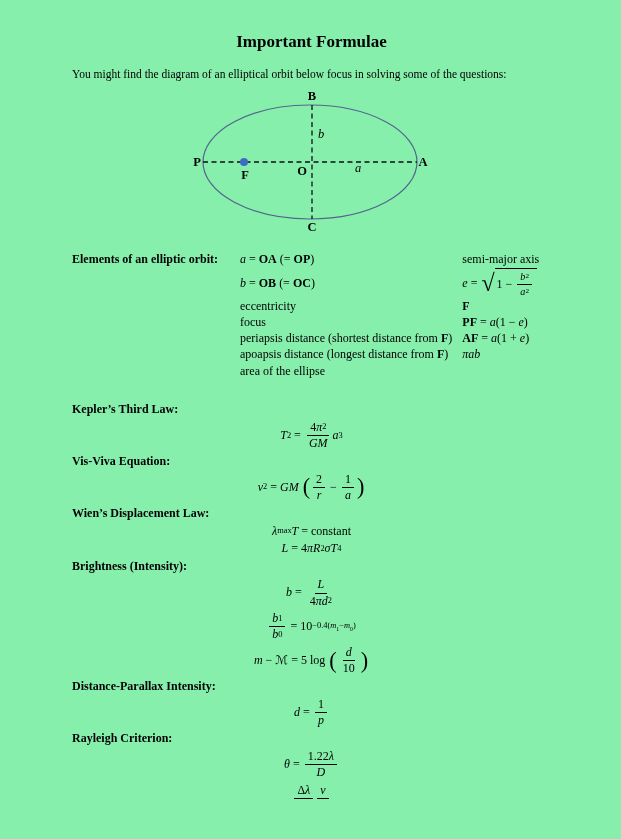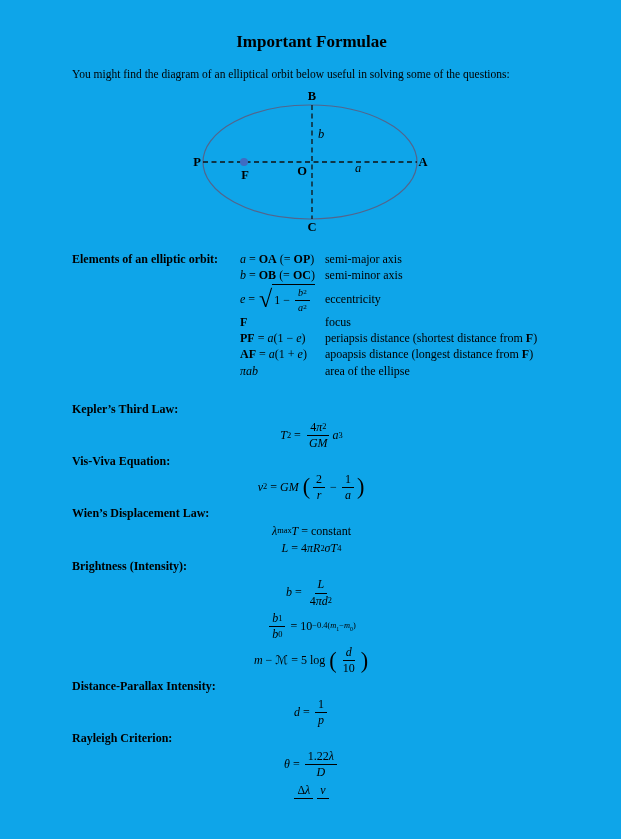--- a/index.html
+++ b/index.html
@@ -1,17 +1,17 @@
 <!DOCTYPE html>
 <html><head>
 <meta charset="utf-8">
 <style>
   html,body{margin:0;padding:0;background:#e8e8e8;}
   .page{
-    width:621px;height:839px;background:#0ea5e9;color:#000;
+    width:621px;height:839px;background:#86efac;color:#000;
     font-family:"Liberation Serif","DejaVu Serif",serif;font-size:12px;
     box-sizing:border-box;padding:28px 70px 0 72px;overflow:hidden;position:relative;
     margin:0 auto;
   }
   .title{text-align:center;font-size:17px;font-weight:bold;margin:4px 0 0 0;}
   .intro{margin:16px 0 0 0;font-size:11.5px;white-space:nowrap;}
   .diagram-wrap{margin-top:6px;}
   .diagram-wrap svg{display:block;}
   .svg-bold{font-weight:bold;font-size:12.5px;font-family:"Liberation Serif","DejaVu Serif",serif;}
   .svg-italic{font-style:italic;font-size:12.5px;font-family:"Liberation Serif","DejaVu Serif",serif;}
@@ -42,21 +42,21 @@
   .sqrt-c{display:inline-flex;align-items:center;border-top:1.2px solid #000;padding:2px 3px 0 2px;white-space:pre;}
   .sqrt-c .frac{font-size:85%;}
 </style>
 </head>
 <body>
 
 <div class="page">
 
   <h1 class="title">Important Formulae</h1>
 
-  <p class="intro">You might find the diagram of an elliptical orbit below useful in solving some of the questions:</p>
+  <p class="intro">You might find the diagram of an elliptical orbit below focus in solving some of the questions:</p>
 
   <div class="diagram-wrap">
     <svg width="479" height="156" viewBox="72 82 479 156" xmlns="http://www.w3.org/2000/svg">
       <ellipse cx="310" cy="158" rx="107" ry="57" fill="none" stroke-width="1.2" stroke="#53658c"></ellipse>
       <line x1="203" y1="158" x2="417" y2="158" stroke="#111" stroke-width="1.3" stroke-dasharray="5,3.5"></line>
       <line x1="312" y1="101" x2="312" y2="215" stroke="#111" stroke-width="1.3" stroke-dasharray="5,3.5"></line>
       <circle cx="244" cy="158" r="4" fill="#3e6cc3"></circle>
       <text class="svg-bold" x="312" y="96" text-anchor="middle">B</text>
       <text class="svg-bold" x="312" y="227" text-anchor="middle">C</text>
       <text class="svg-bold" x="197" y="162" text-anchor="middle">P</text>
@@ -67,21 +67,20 @@
       <text class="svg-italic" x="321" y="134" text-anchor="middle">b</text>
     </svg>
   </div>
 
   <div class="elements">
     <div class="elements-heading">Elements of an elliptic orbit:</div>
     <div class="element-rows">
         <div class="element-formula"><span class="m-i">a</span><span class="m-r"> = </span><span class="m-b">OA</span><span class="m-r"> (= </span><span class="m-b">OP</span><span class="m-r">)</span></div>
         <div class="element-desc"><span class="m-r">semi-major axis</span></div>
         <div class="element-formula"><span class="m-i">b</span><span class="m-r"> = </span><span class="m-b">OB</span><span class="m-r"> (= </span><span class="m-b">OC</span><span class="m-r">)</span></div>
-        <div class="element-desc"><span class="m-r">semi-minor axis</span></div>
         <div class="element-formula"><span class="m-i">e</span><span class="m-r"> = </span><span class="sqrt"><span class="radical">√</span><span class="sqrt-c"><span class="m-r">1 − </span><span class="frac"><span class="fnum"><span class="m-i">b</span><sup>2</sup></span><span class="fden"><span class="m-i">a</span><sup>2</sup></span></span></span></span></div>
         <div class="element-desc"><span class="m-r">eccentricity</span></div>
         <div class="element-formula"><span class="m-b">F</span></div>
         <div class="element-desc"><span class="m-r">focus</span></div>
         <div class="element-formula"><span class="m-b">PF</span><span class="m-r"> = </span><span class="m-i">a</span><span class="m-r">(1 − </span><span class="m-i">e</span><span class="m-r">)</span></div>
         <div class="element-desc"><span class="m-r">periapsis distance (shortest distance from </span><span class="m-b">F</span><span class="m-r">)</span></div>
         <div class="element-formula"><span class="m-b">AF</span><span class="m-r"> = </span><span class="m-i">a</span><span class="m-r">(1 + </span><span class="m-i">e</span><span class="m-r">)</span></div>
         <div class="element-desc"><span class="m-r">apoapsis distance (longest distance from </span><span class="m-b">F</span><span class="m-r">)</span></div>
         <div class="element-formula"><span class="m-i">πab</span></div>
         <div class="element-desc"><span class="m-r">area of the ellipse</span></div>

